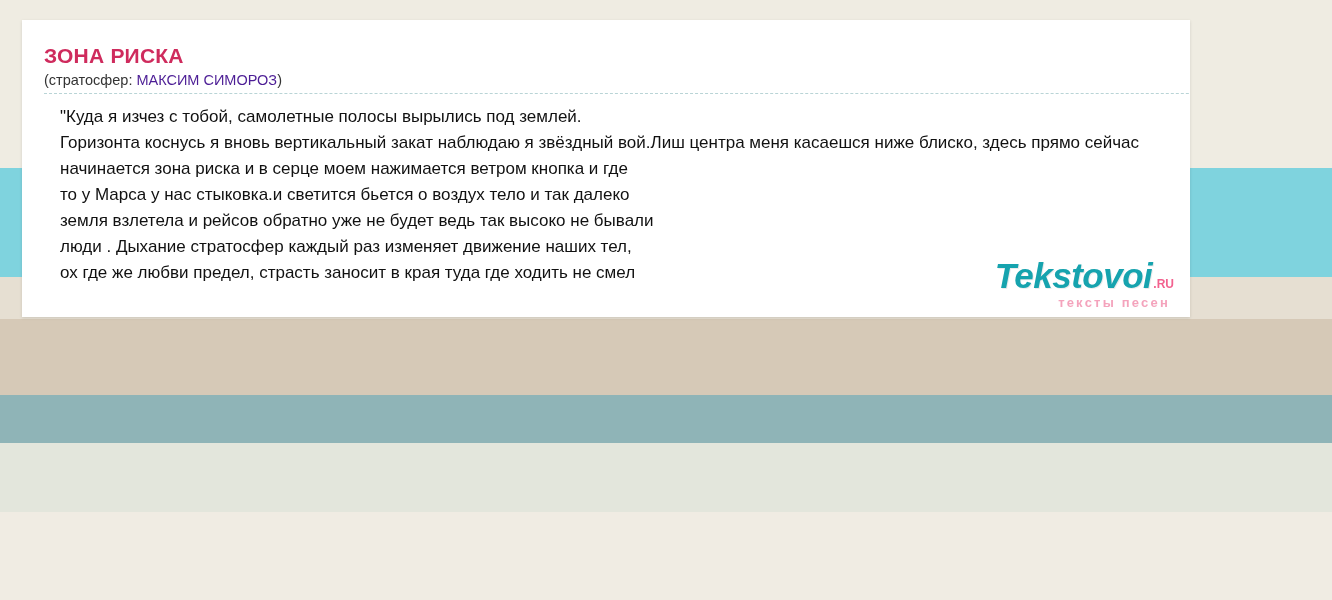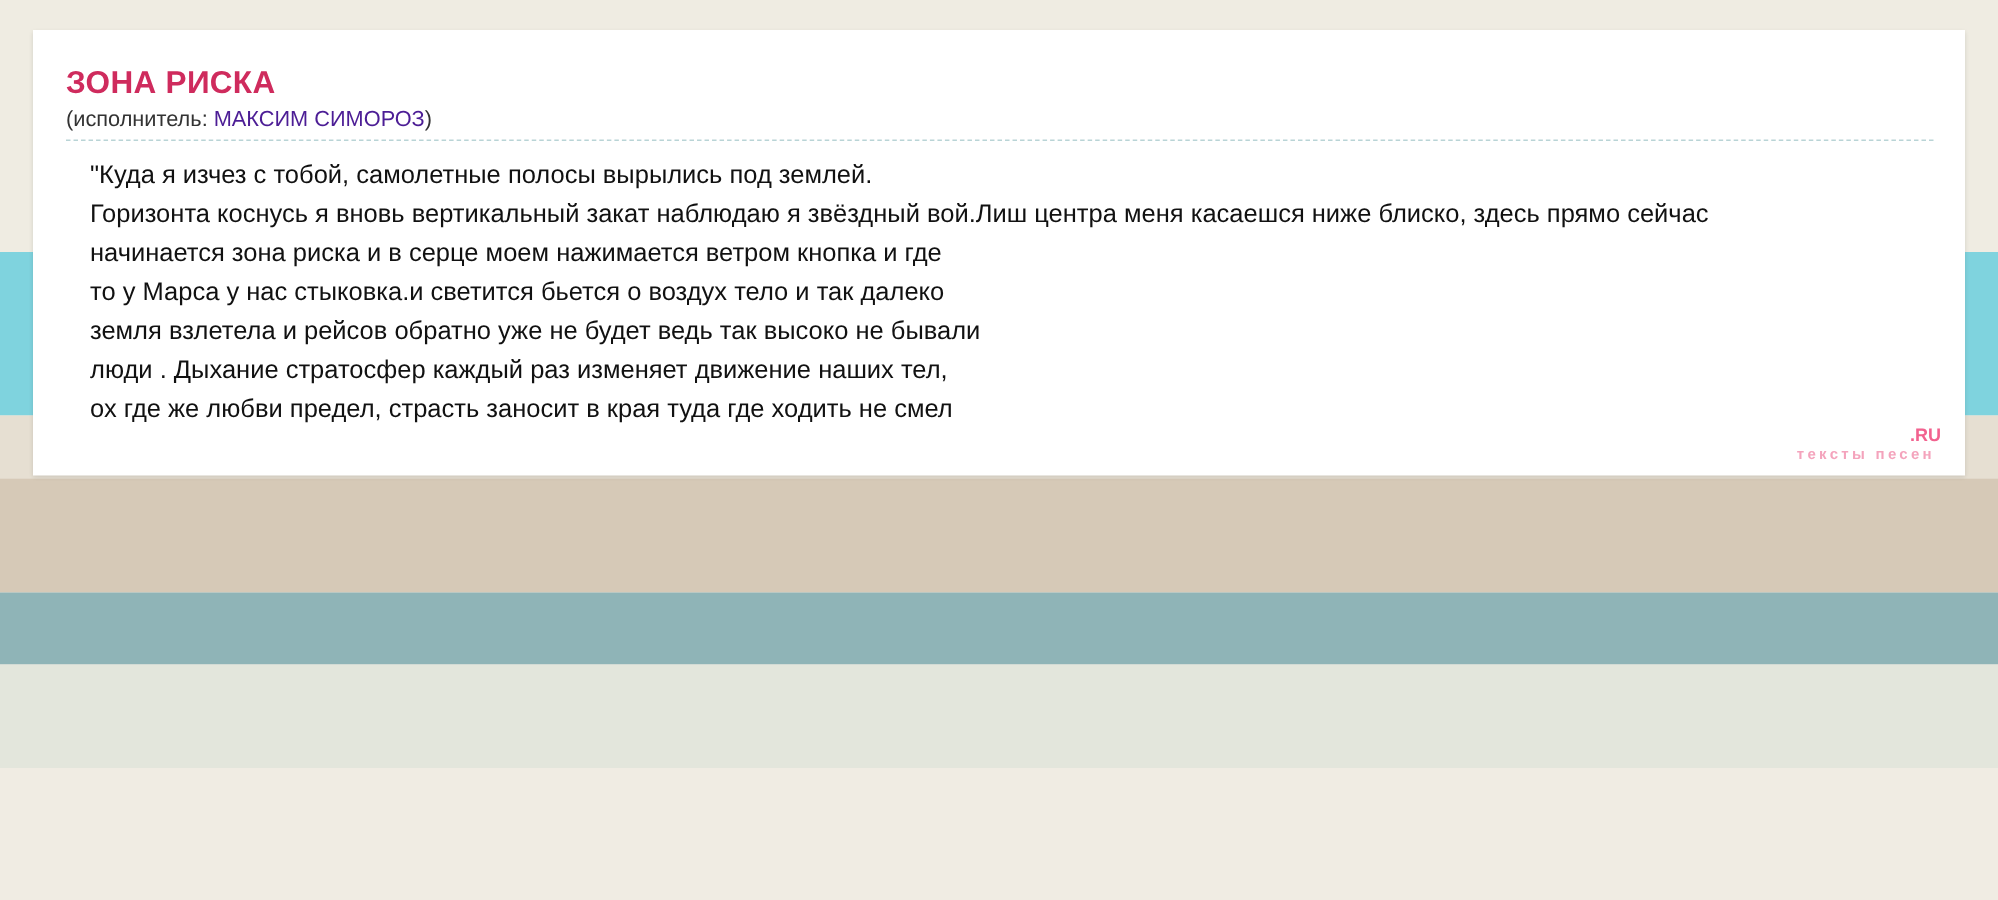--- a/index.html
+++ b/index.html
@@ -39,21 +39,21 @@
   #band-tan-main    { top: 319px; height: 76px;  background: #d6c9b7; }
   #band-teal-muted  { top: 395px; height: 48px;  background: #8fb4b7; }
   #band-sage        { top: 443px; height: 69px;  background: #e3e6dc; }
   #band-bottom-cream{ top: 512px; height: 88px;  background: #f0ece3; }
 
   
   #lyrics-card {
     position: absolute;
     left: 22px;
     top: 20px;
-    width: 1288px;
+    width: 1168px;
     height: 297px;
     background: #ffffff;
     box-shadow: 0 1px 3px rgba(0,0,0,0.12);
     z-index: 2;
     overflow: hidden;
   }
 
   #song-title {
     position: absolute;
     left: 22px;
@@ -122,57 +122,58 @@
   }
   #logo-tld {
     font-size: 12px;
     font-weight: bold;
     color: #f2628f;
     margin-left: 1px;
     letter-spacing: 0px;
   }
   #logo-tagline {
     margin-top: 3px;
-    font-size: 10px;
+    font-size: 13px;
     font-weight: bold;
     color: #f4a3bc;
     letter-spacing: 2.2px;
-    text-align: left;
+    text-align: right;
     padding-right: 4px;
   }
 </style>
 </head>
 <body>
 
 <div id="page-background">
   <div class="band tex" id="band-top-cream"></div>
   <div class="band" id="band-teal-bright"></div>
   <div class="band tex" id="band-tan-upper"></div>
   <div class="band tex" id="band-tan-main"></div>
   <div class="band tex" id="band-teal-muted"></div>
   <div class="band tex" id="band-sage"></div>
   <div class="band" id="band-bottom-cream"></div>
 </div>
 
 <div id="lyrics-card">
 
   <div id="song-title">ЗОНА РИСКА</div>
 
-  <div id="performer-line"><span>(исполнитель: </span><a id="performer-link" href="#">МАКСИМ СИМОРОЗ</a><span>)</span></div>
+  <div id="performer-line"><span>(стратосфер: </span><a id="performer-link" href="#">МАКСИМ СИМОРОЗ</a><span>)</span></div>
 
   <div id="title-separator"></div>
 
   <div id="lyrics-body">"Куда я изчез с тобой, самолетные полосы вырылись под землей.
 Горизонта коснусь я вновь вертикальный закат наблюдаю я звёздный вой.Лиш центра меня касаешся ниже блиско, здесь прямо сейчас
 начинается зона риска и в серце моем нажимается ветром кнопка и где
 то у Марса у нас стыковка.и светится бьется о воздух тело и так далеко
 земля взлетела и рейсов обратно уже не будет ведь так высоко не бывали
 люди . Дыхание стратосфер каждый раз изменяет движение наших тел,
 ох где же любви предел, страсть заносит в края туда где ходить не смел</div>
 
   <div id="site-logo">
     <div id="logo-main-row">
+      <span id="logo-name">Tekstovoi</span>
         <span id="logo-tld">.RU</span>
     </div>
     <div id="logo-tagline">тексты песен</div>
   </div>
 
 </div>
 
 </body></html>

